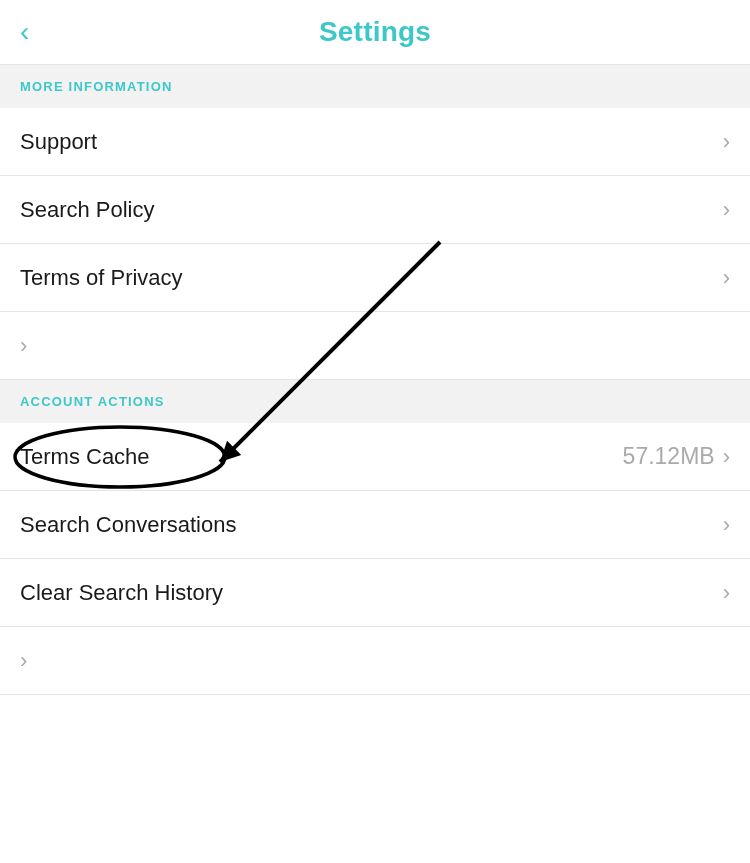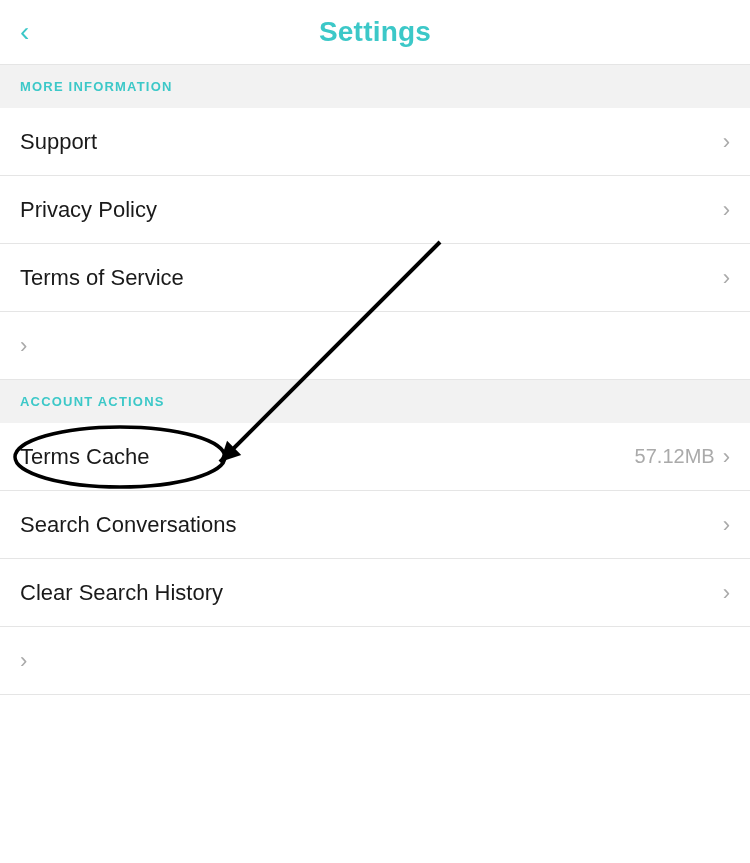--- a/index.html
+++ b/index.html
@@ -75,21 +75,21 @@
       font-weight: 400;
     }
 
     .menu-item-right {
       display: flex;
       align-items: center;
       gap: 8px;
     }
 
     .menu-item-value {
-      font-size: 20px;
+      font-size: 23px;
       color: #aaaaaa;
     }
 
     .chevron {
       color: #aaaaaa;
       font-size: 22px;
       font-weight: 300;
     }
 
     .clear-cache-row {
@@ -111,29 +111,29 @@
       <div class="menu-item">
         <div class="menu-item-left">
           <span class="menu-item-label">Support</span>
         </div>
         <div class="menu-item-right">
           <span class="chevron">›</span>
         </div>
       </div>
       <div class="menu-item">
         <div class="menu-item-left">
-          <span class="menu-item-label">Privacy Policy</span>
+          <span class="menu-item-label">Search Policy</span>
         </div>
         <div class="menu-item-right">
           <span class="chevron">›</span>
         </div>
       </div>
       <div class="menu-item">
         <div class="menu-item-left">
-          <span class="menu-item-label">Terms of Service</span>
+          <span class="menu-item-label">Terms of Privacy</span>
         </div>
         <div class="menu-item-right">
           <span class="chevron">›</span>
         </div>
       </div>
       <div class="menu-item">
         <div class="menu-item-right">
           <span class="chevron">›</span>
         </div>
       </div>

